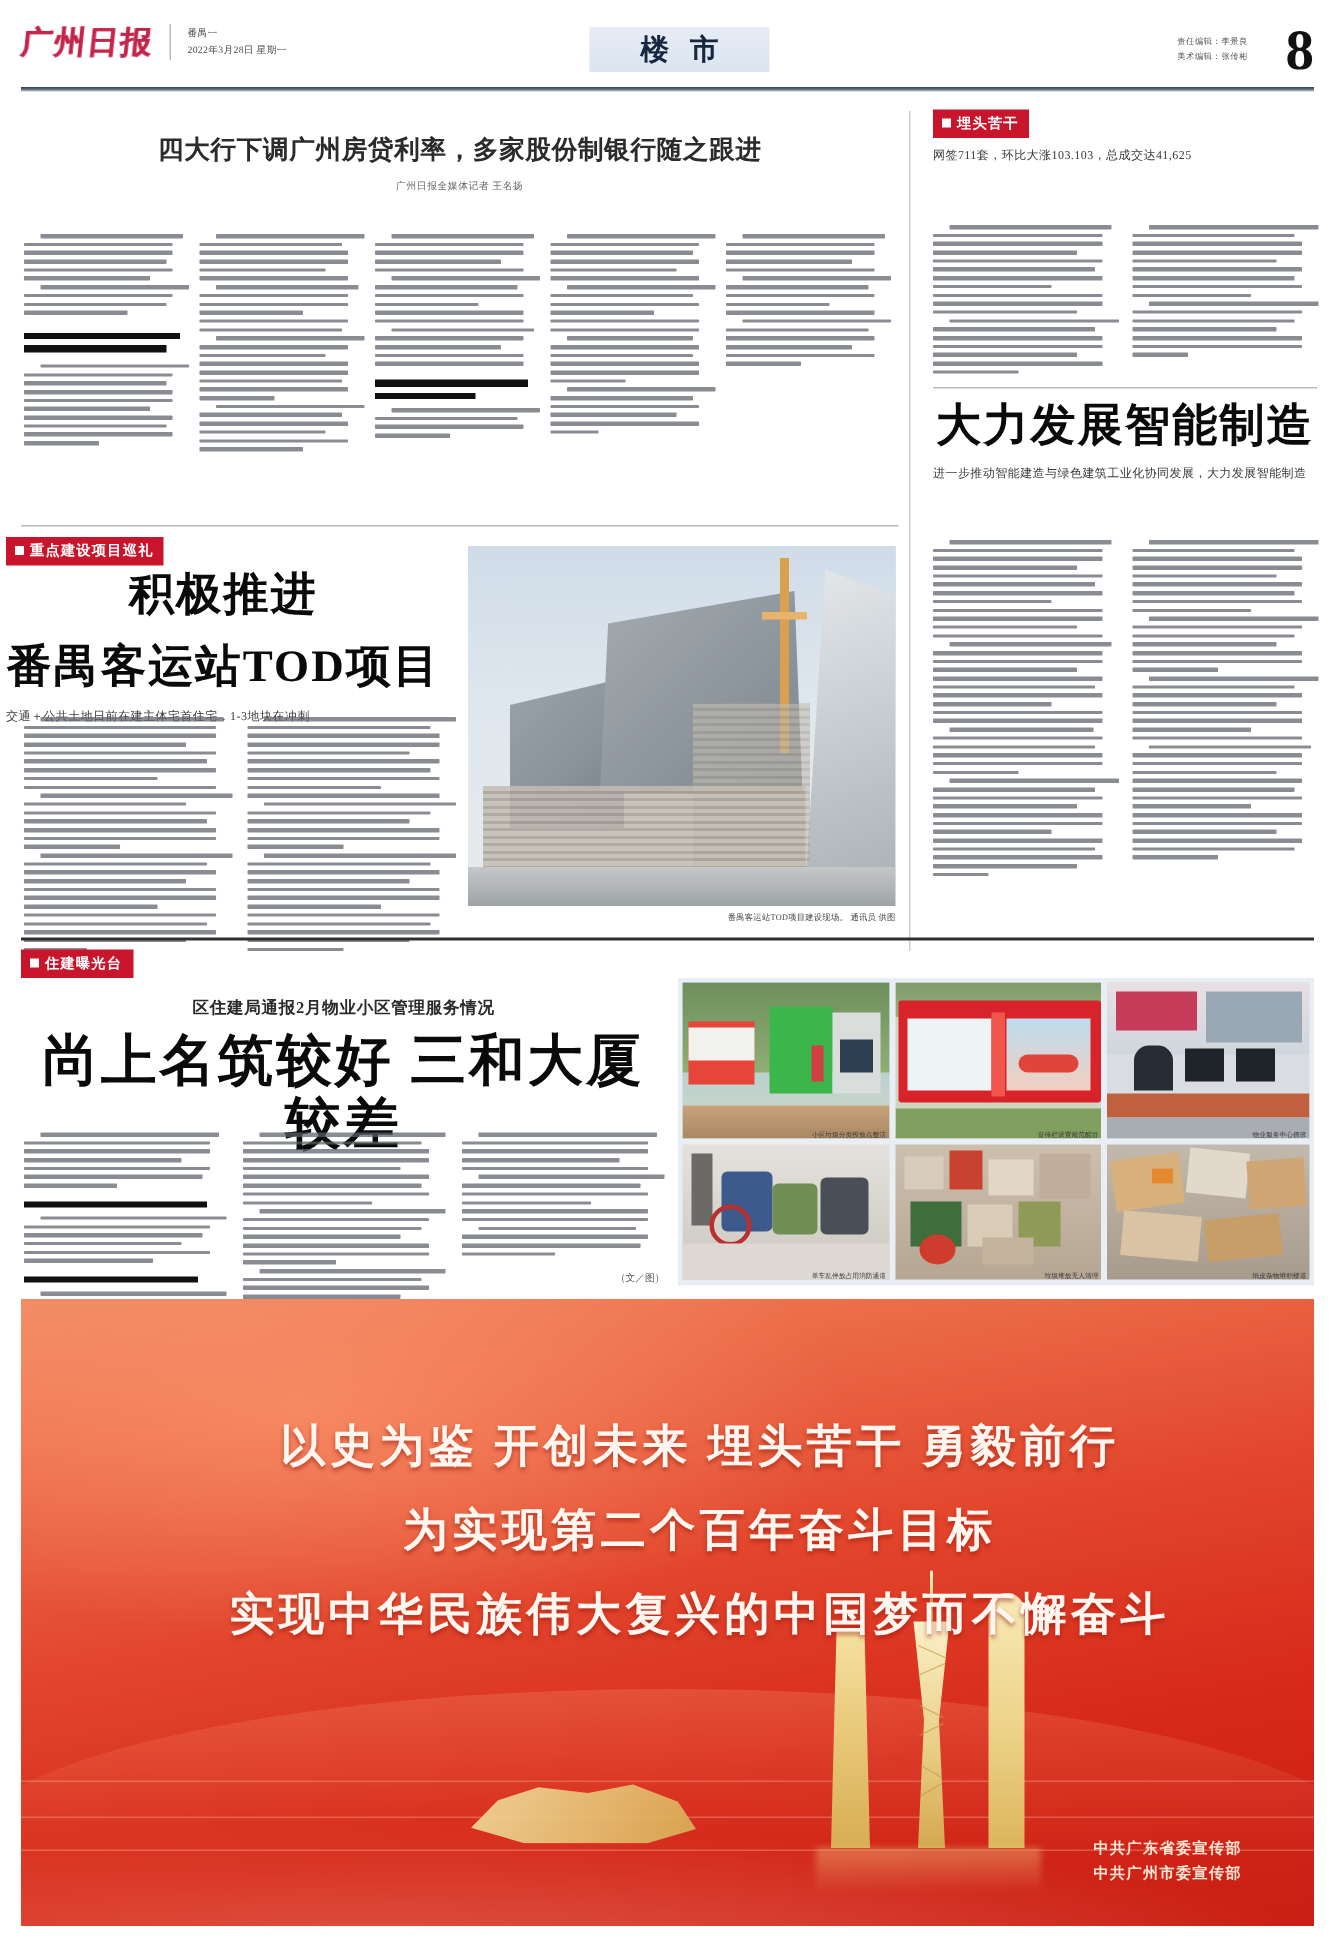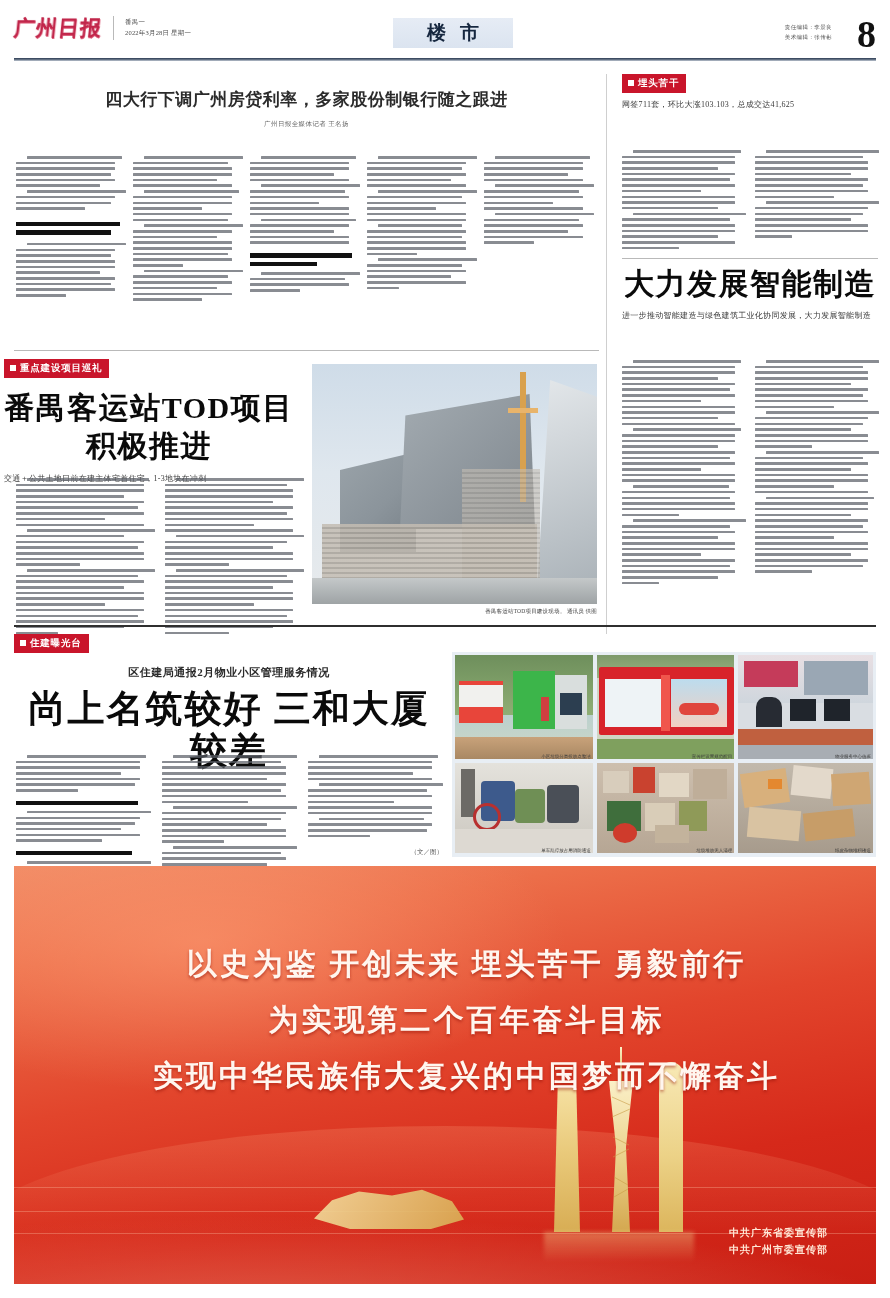--- a/index.html
+++ b/index.html
@@ -429,22 +429,22 @@
       <div class="ln s88"></div>
         <div class="ln s46"></div>
     </div>
   </div>
 
   <div style="position:absolute;left:4px;top:357px;width:290px;">
     <div class="redtag">
       <span class="sq"></span>
       <span>重点建设项目巡礼</span>
     </div>
+    <div class="hd2 s30" style="margin-top:2px;">积极推进</div>
     <div class="hd2 s30" style="margin-top:12px;">番禺客运站TOD项目</div>
-    <div class="hd2 s30" style="margin-top:2px;">积极推进</div>
     <div class="subcap" style="margin-top:8px;">交通＋公共土地日前在建主体宅首住宅，1-3地块在冲刺</div>
   </div>
 
   <div style="position:absolute;left:16px;top:478px;width:288px;display:flex;gap:10px;">
     <div style="width:139px;" class="tx dense">
       <div class="ln i s88"></div>
         <div class="ln s92"></div>
         <div class="ln s92"></div>
         <div class="ln s78"></div>
       <div class="ln s92"></div>

